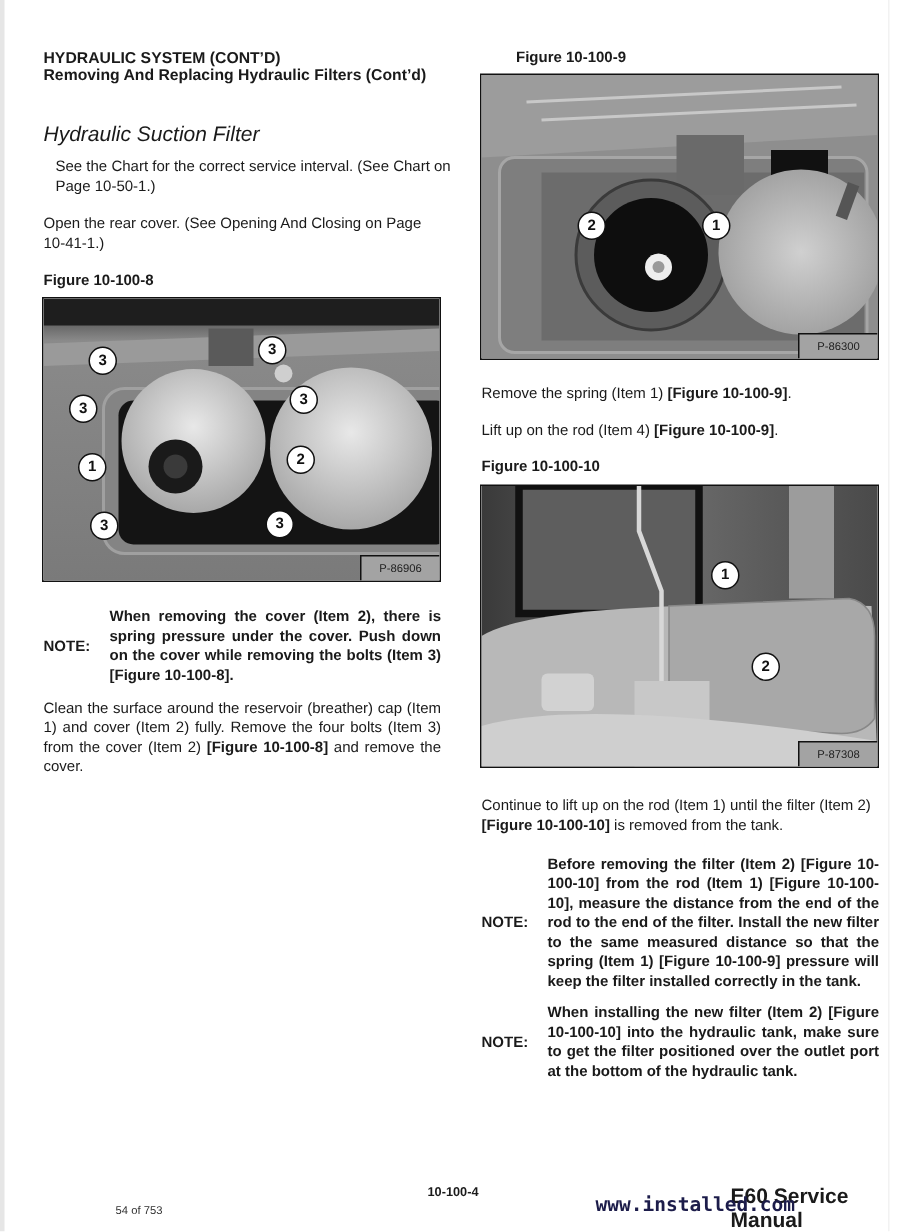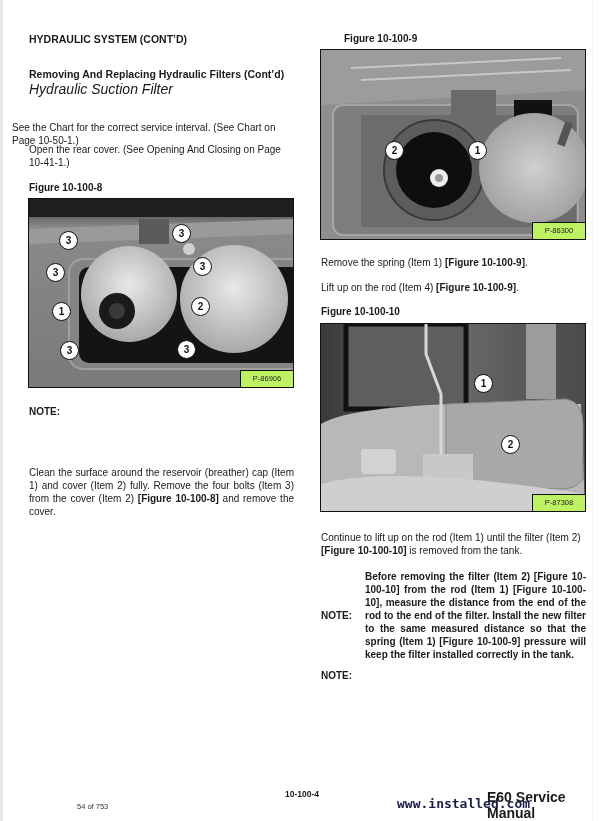--- a/index.html
+++ b/index.html
@@ -16,40 +16,40 @@
   .ital { font-size: 14px; font-style: italic; }
   .figlabel { font-size: 10px; font-weight: bold; }
   .b { font-weight: bold; }
   .justify { text-align: justify; }
   .note { font-size: 10px; line-height: 13px; font-weight: bold; display: flex; align-items: center; }
   .note .note-label { width: 44px; flex: none; }
   .note .note-body { flex: 1; text-align: justify; }
 
   .figure { position: absolute; border: 1px solid #111; overflow: hidden; }
   .figure svg { display: block; }
-  .pcode { position: absolute; right: 0; bottom: 0; background: #bef264; border-left: 1px solid #111; border-top: 1px solid #111;
+  .pcode { position: absolute; right: 0; bottom: 0; background: #a3a3a3; border-left: 1px solid #111; border-top: 1px solid #111;
            font-size: 7.5px; width: 52px; height: 16px; line-height: 16px; text-align: center; color: #222; }
   .callout { position: absolute; width: 17px; height: 17px; border-radius: 50%; background: #fff; border: 1.5px solid #111;
              font-size: 10px; font-weight: bold; text-align: center; line-height: 17px; color: #111; }
 
   .footer-center { font-size: 8.5px; font-weight: bold; }
   .footer-right { font-size: 14px; font-weight: bold; }
   .footer-page { font-size: 7.5px; color: #333; }
   .watermark { font-family: "DejaVu Sans Mono", monospace; font-size: 13px; color: #1c1c4a; font-weight: bold; }
 </style>
 </head>
 <body>
 
 <div class="page-edge-left"></div>
 <div class="page-edge-right"></div>
 
 <div class="abs h1" style="left:29px; top:33px;">HYDRAULIC SYSTEM (CONT’D)</div>
-<div class="abs h2" style="left:29px; top:68px;text-align:center;">Removing And Replacing Hydraulic Filters (Cont’d)</div>
+<div class="abs h2" style="left:29px; top:44px;text-align:center;">Removing And Replacing Hydraulic Filters (Cont’d)</div>
 <div class="abs ital" style="left:29px; top:81px;">Hydraulic Suction Filter</div>
-<div class="abs txt" style="left:12px; top:105px; width:265px;margin-top:16px;">See the Chart for the correct service interval. (See Chart on Page 10-50-1.)</div>
+<div class="abs txt" style="left:37px; top:105px; width:265px;">See the Chart for the correct service interval. (See Chart on Page 10-50-1.)</div>
 <div class="abs txt" style="left:29px; top:143px; width:265px;">Open the rear cover. (See Opening And Closing on Page 10-41-1.)</div>
 <div class="abs figlabel" style="left:29px; top:182px;">Figure 10-100-8</div>
 
 <div class="figure" style="left:28px; top:198px; width:264px; height:188px;">
   <svg width="264" height="188">
     <defs>
       <linearGradient id="g8a" x1="0" y1="0" x2="0" y2="1">
         <stop offset="0" stop-color="#2a2a2a"></stop>
           <stop offset="0.15" stop-color="#8a8a8a"></stop>
           <stop offset="1" stop-color="#7a7a7a"></stop>
@@ -77,20 +77,21 @@
   <div class="callout" style="left:164px; top:58px;">3</div>
   <div class="callout" style="left:23px; top:103px;">1</div>
   <div class="callout" style="left:162px; top:98px;">2</div>
   <div class="callout" style="left:31px; top:142px;">3</div>
   <div class="callout" style="left:148px; top:141px;">3</div>
   <div class="pcode">P-86906</div>
 </div>
 
 <div class="abs note" style="left:29px; top:405px; width:265px;">
   <span class="note-label">NOTE:</span>
+  <span class="note-body">When removing the cover (Item 2), there is spring pressure under the cover. Push down on the cover while removing the bolts (Item 3) [Figure 10-100-8].</span>
 </div>
 
 <div class="abs txt justify" style="left:29px; top:466px; width:265px;"><span>Clean the surface around the reservoir (breather) cap (Item 1) and cover (Item 2) fully. Remove the four bolts (Item 3) from the cover (Item 2) </span><span class="b">[Figure 10-100-8]</span><span> and remove the cover.</span></div>
 
 <div class="abs figlabel" style="left:321px; top:33px;padding-left:23px;">Figure 10-100-9</div>
 
 <div class="figure" style="left:320px; top:49px; width:264px; height:189px;">
   <svg width="264" height="189">
     <defs>
       <radialGradient id="g9a" cx="0.5" cy="0.5" r="0.6">
@@ -148,18 +149,19 @@
 
 <div class="abs txt" style="left:321px; top:531px; width:265px;"><span>Continue to lift up on the rod (Item 1) until the filter (Item 2) </span><span class="b">[Figure 10-100-10]</span><span> is removed from the tank.</span></div>
 
 <div class="abs note" style="left:321px; top:570px; width:265px;">
   <span class="note-label">NOTE:</span>
   <span class="note-body">Before removing the filter (Item 2) [Figure 10-100-10] from the rod (Item 1) [Figure 10-100-10], measure the distance from the end of the rod to the end of the filter. Install the new filter to the same measured distance so that the spring (Item 1) [Figure 10-100-9] pressure will keep the filter installed correctly in the tank.</span>
 </div>
 
 <div class="abs note" style="left:321px; top:669px; width:265px;">
   <span class="note-label">NOTE:</span>
+  <span class="note-body">When installing the new filter (Item 2) [Figure 10-100-10] into the hydraulic tank, make sure to get the filter positioned over the outlet port at the bottom of the hydraulic tank.</span>
 </div>
 
 <div class="abs footer-center" style="left:285px; top:789px;">10-100-4</div>
 <div class="abs footer-right" style="left:487px; top:789px;">E60  Service Manual</div>
 <div class="abs footer-page" style="left:77px; top:802px;">54 of 753</div>
 <div class="abs watermark" style="left:397px; top:796px;">www.installed.com</div>
 
 </body></html>

